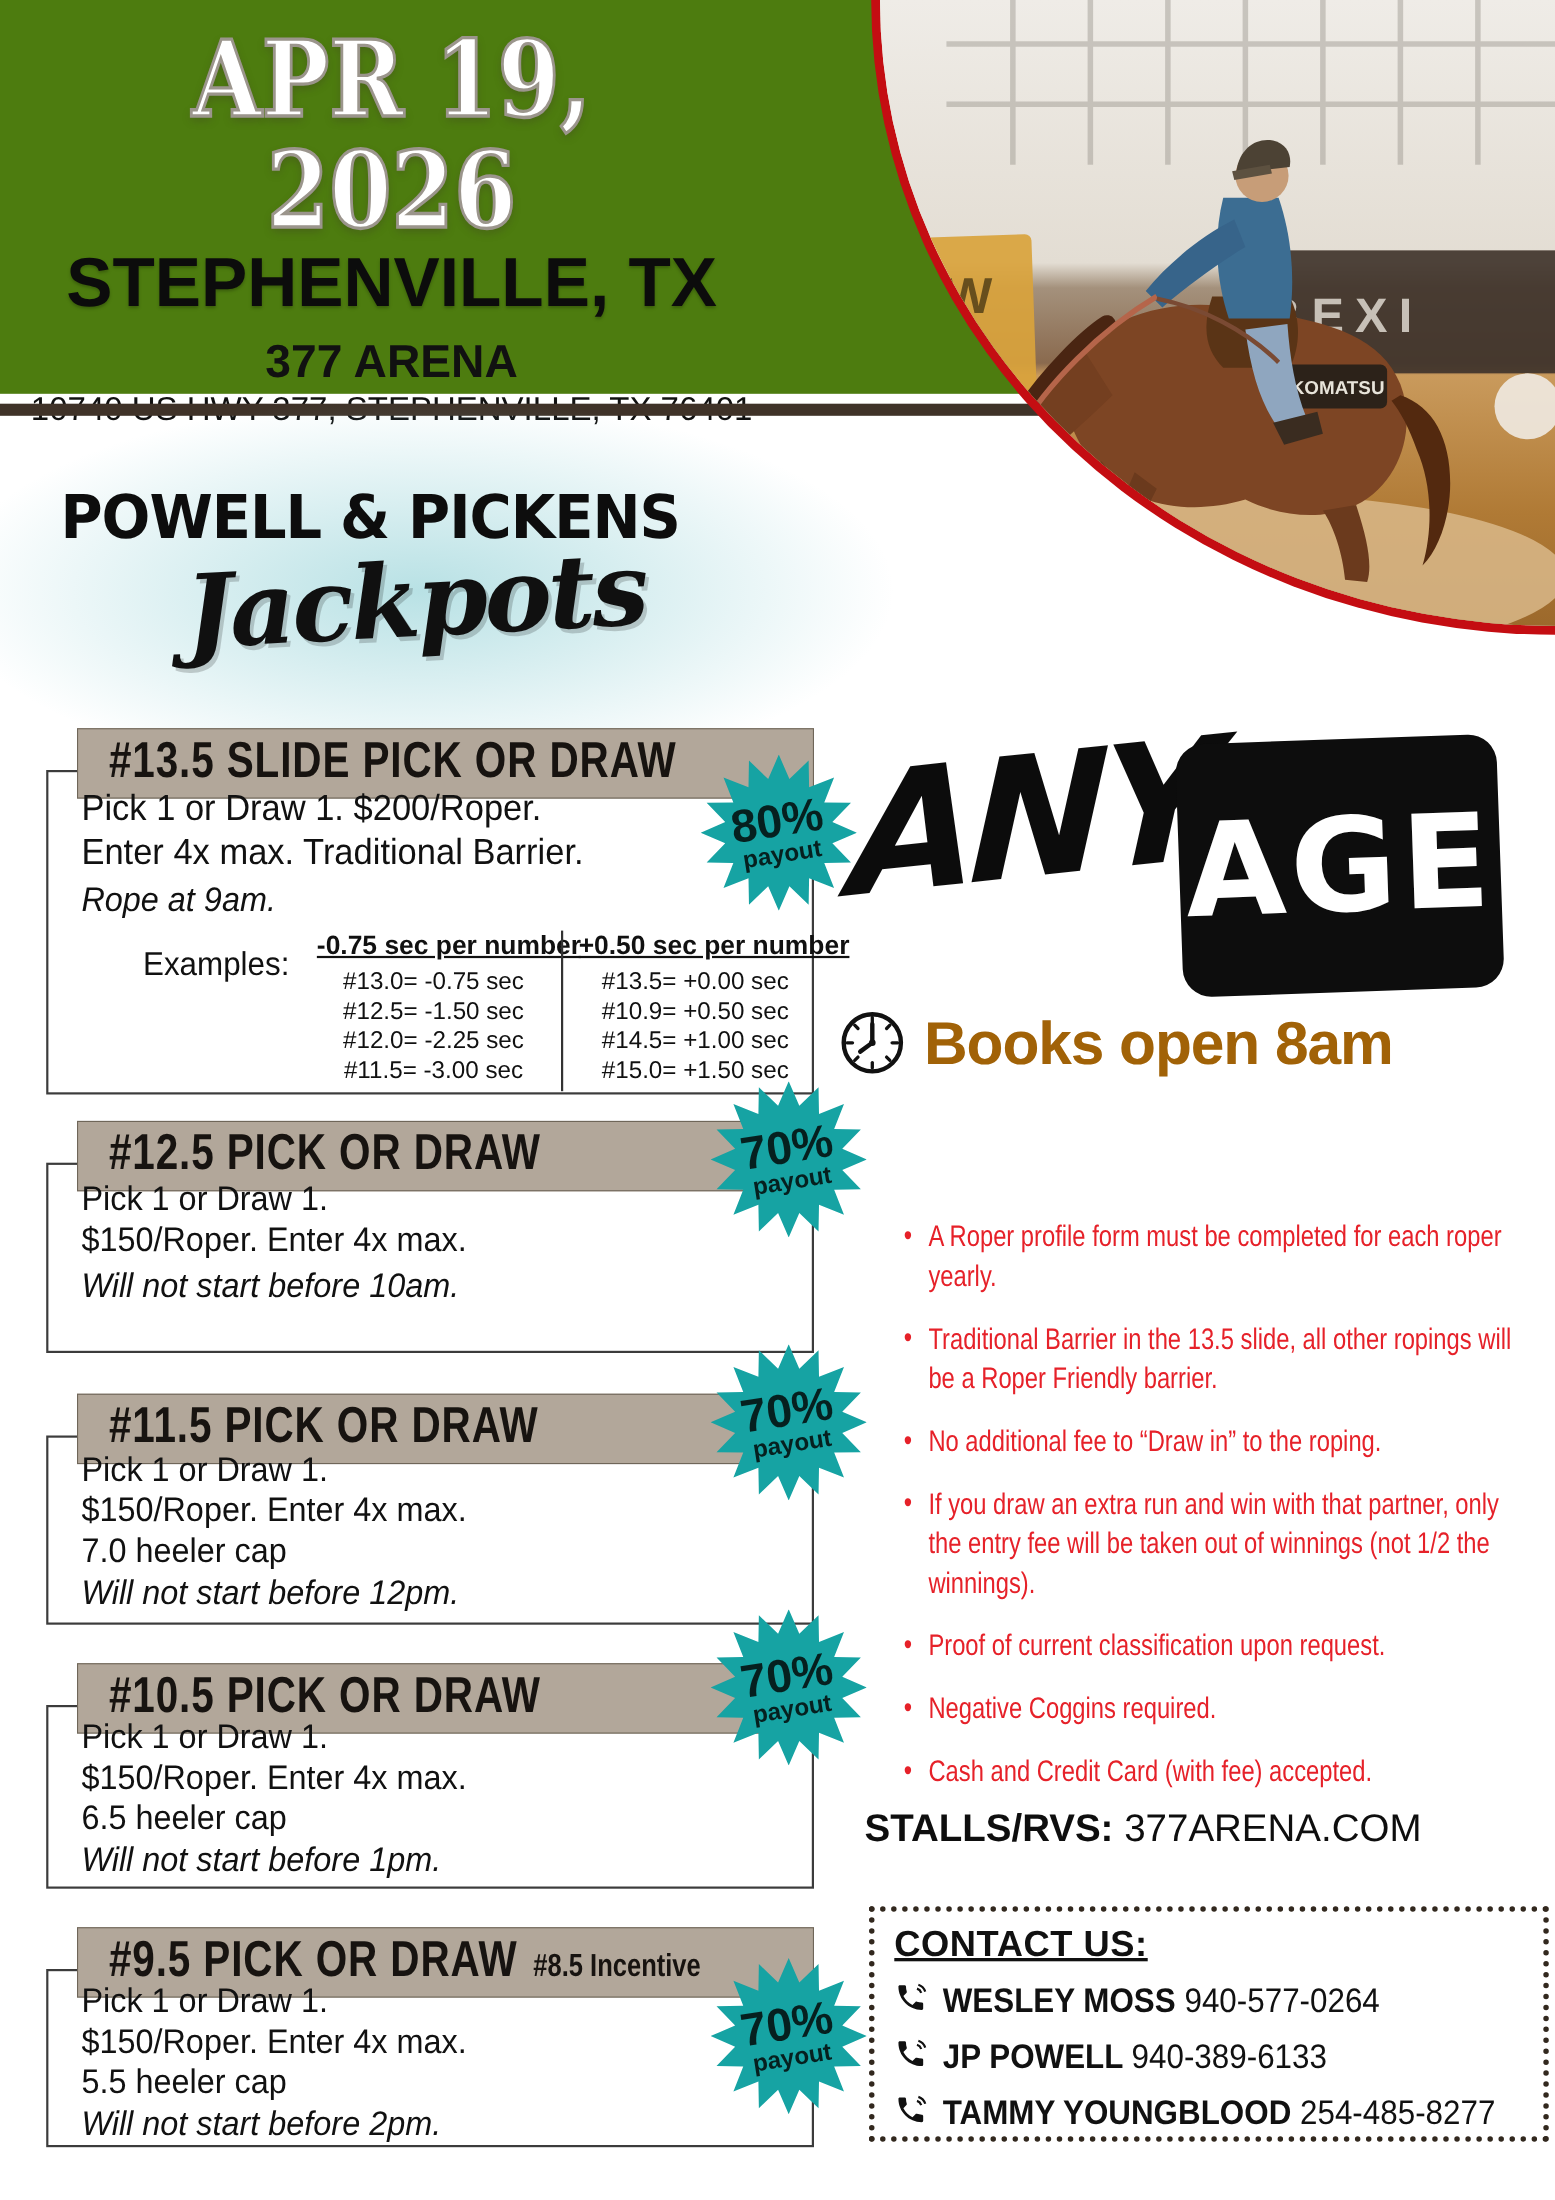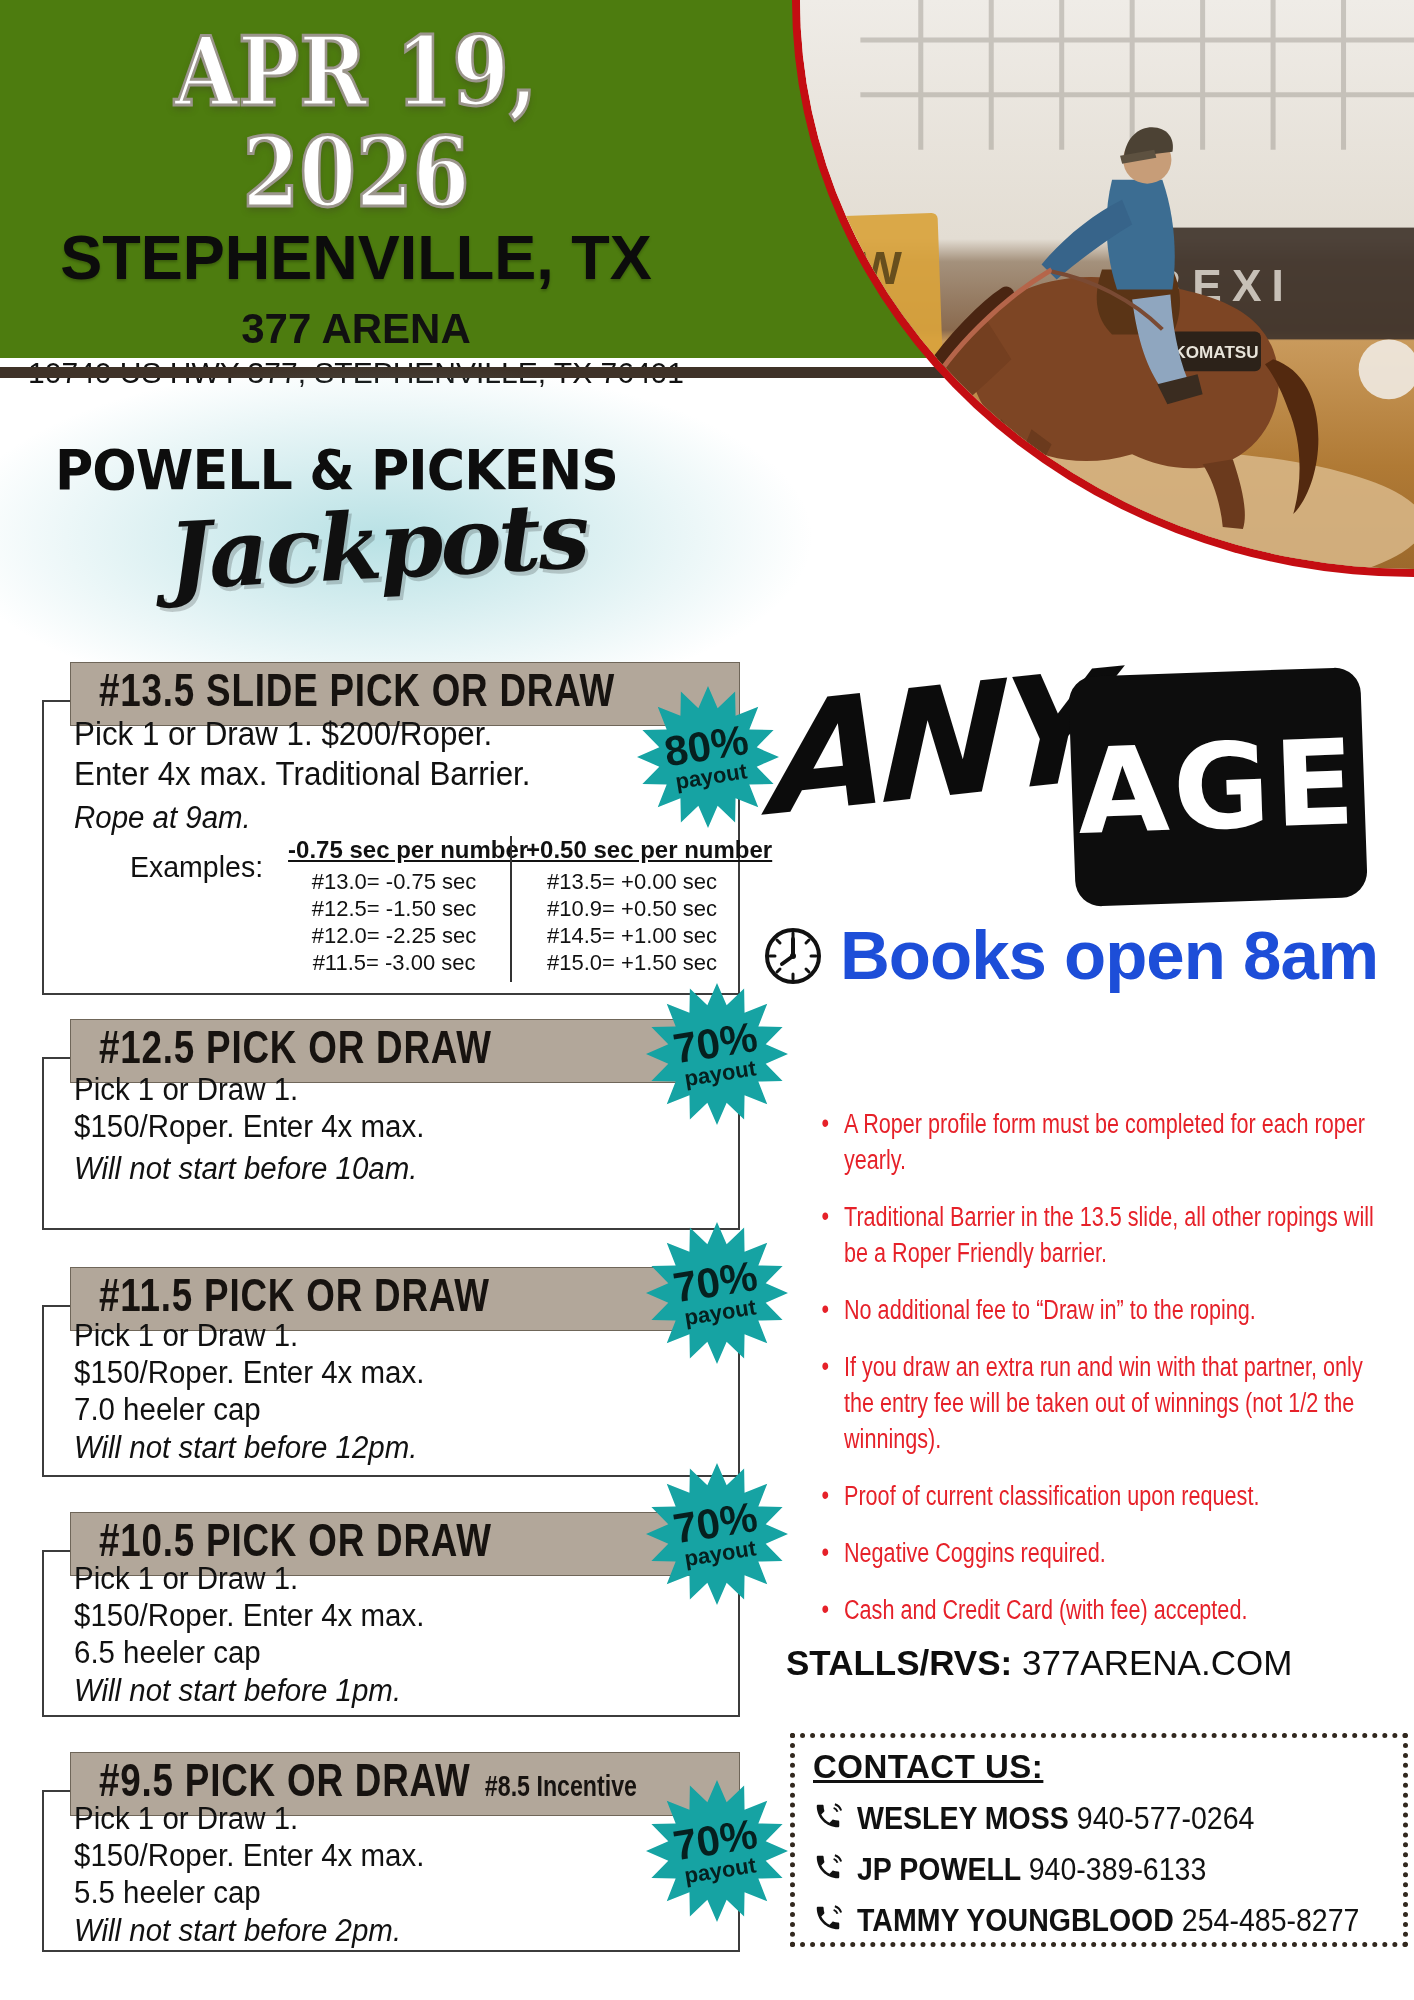--- a/index.html
+++ b/index.html
@@ -40,21 +40,21 @@
         border:1px solid #6f6659;box-sizing:border-box;display:flex;align-items:flex-start;padding-left:28px;}
   .ebar-title{font-size:46px;font-weight:bold;letter-spacing:1px;color:#171310;white-space:nowrap;
         transform:scaleX(.8);transform-origin:0 50%;display:flex;align-items:baseline;gap:18px;}
   .ebar-incentive{font-size:29px;font-weight:bold;letter-spacing:0;}
   .econtent{padding:12px 0 0 30px;}
   .eline{font-size:31px;line-height:37px;transform:scaleX(.95);transform-origin:0 0;white-space:nowrap;}
   .ebig .eline{font-size:33px;line-height:40px;}
   .enote{font-size:31px;font-style:italic;margin-top:6px;transform:scaleX(.95);transform-origin:0 0;white-space:nowrap;}
 
   
-  .examples{display:flex;margin-top:0;padding-left:56px;align-items:flex-start;}
+  .examples{display:flex;margin-top:10px;padding-left:56px;align-items:flex-start;}
   .ex-label{font-size:30px;margin-top:14px;margin-right:18px;transform:scaleX(.95);transform-origin:0 0;}
   .ex-col{width:212px;text-align:center;}
   .ex-col2{border-left:2px solid #333;padding-left:14px;margin-left:10px;padding-bottom:6px;}
   .ex-head{font-size:24px;font-weight:bold;text-decoration:underline;white-space:nowrap;margin-bottom:4px;}
   .ex-row{font-size:22px;line-height:27px;white-space:nowrap;}
 
   
   .badge{position:absolute;width:142px;height:142px;background:#16a3a3;display:flex;align-items:center;
         justify-content:center;flex-direction:column;
         clip-path:polygon(100% 50%,84.3% 56.8%,96.2% 69.1%,79.1% 69.4%,85.4% 85.4%,69.4% 79.1%,69.1% 96.2%,
@@ -67,21 +67,21 @@
 
   
   .any{position:absolute;left:772px;top:668px;font-family:"DejaVu Sans",sans-serif;font-weight:bold;
        font-style:italic;font-size:152px;letter-spacing:-8px;color:#0c0c0c;
        transform:rotate(-6deg) skewX(-8deg);line-height:1;}
   .age{position:absolute;left:1072px;top:672px;width:292px;height:230px;background:#0d0d0d;border-radius:26px;
        transform:rotate(-2deg);display:flex;align-items:center;justify-content:center;}
   .age span{color:#fff;font-size:118px;font-weight:bold;letter-spacing:4px;font-family:"DejaVu Sans",sans-serif;}
 
   .books{position:absolute;left:762px;top:916px;display:flex;align-items:center;gap:16px;}
-  .books .txt{color:#1d4ed8;font-size:69px;font-weight:bold;letter-spacing:-1px;}
+  .books .txt{color:#a16207;font-size:55px;font-weight:bold;letter-spacing:-1px;}
 
   .ribbon{position:absolute;left:793px;top:1040px;background:linear-gradient(#f01319,#d30d13);
        color:#fff;font-size:34px;font-weight:bold;font-style:italic;letter-spacing:1px;
        padding:11px 28px 13px 24px;border-radius:14px 14px 26px 14px;box-shadow:0 5px 0 rgba(140,10,10,.55);}
 
   .bullets{position:absolute;left:820px;top:1106px;width:708px;margin:0;padding:0;list-style:none;
        color:#e62129;font-size:27px;line-height:36px;transform:scaleX(.8);transform-origin:0 0;}
   .bullets li{position:relative;padding-left:30px;margin-bottom:21px;}
   .bullets li::before{content:"\2022";position:absolute;left:2px;top:-1px;font-size:27px;}
 

